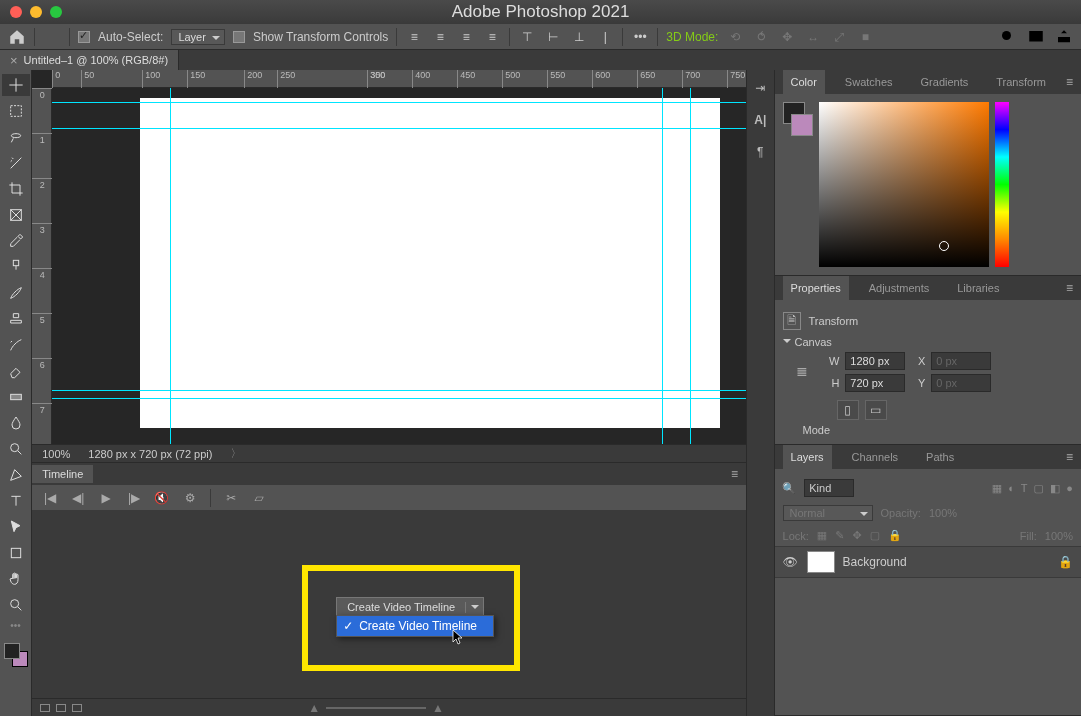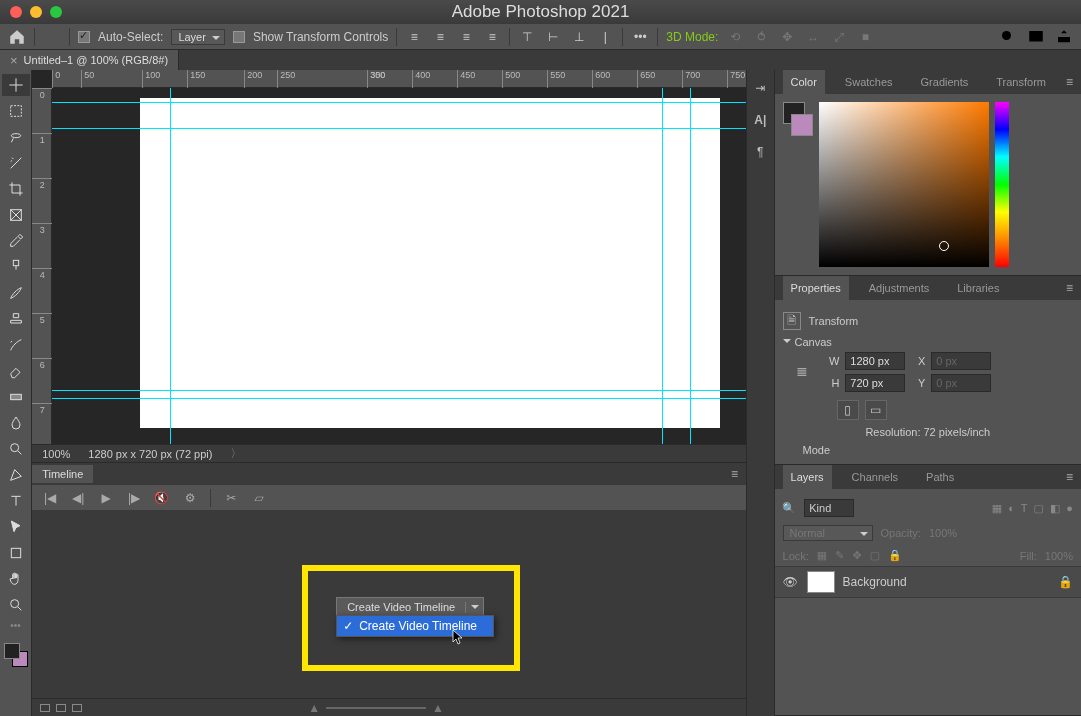--- a/index.html
+++ b/index.html
@@ -466,21 +466,20 @@
               <input value="720 px" style="">
               <span class="lab">Y</span>
               <input class="dim" disabled="" value="0 px" style="">
             </div>
           </div>
         </div>
         <div style="display:flex;gap:6px;margin:8px 0 4px 54px;">
           <span class="btn-ico">▯</span>
           <span class="btn-ico">▭</span>
         </div>
-        <div style="text-align:center;font-size:11px;color:#ccc;margin:6px 0;">Resolution: 72 pixels/inch</div>
         <div style="margin-left:20px;color:#ccc;font-size:11px;">Mode</div>
       </div>
     </div>
 
     <div class="panel" style="flex:1;">
       <div class="panel-header">
         <div class="tab">Layers</div>
         <div class="tab inactive">Channels</div>
         <div class="tab inactive">Paths</div>
         <div class="menu">≡</div>

